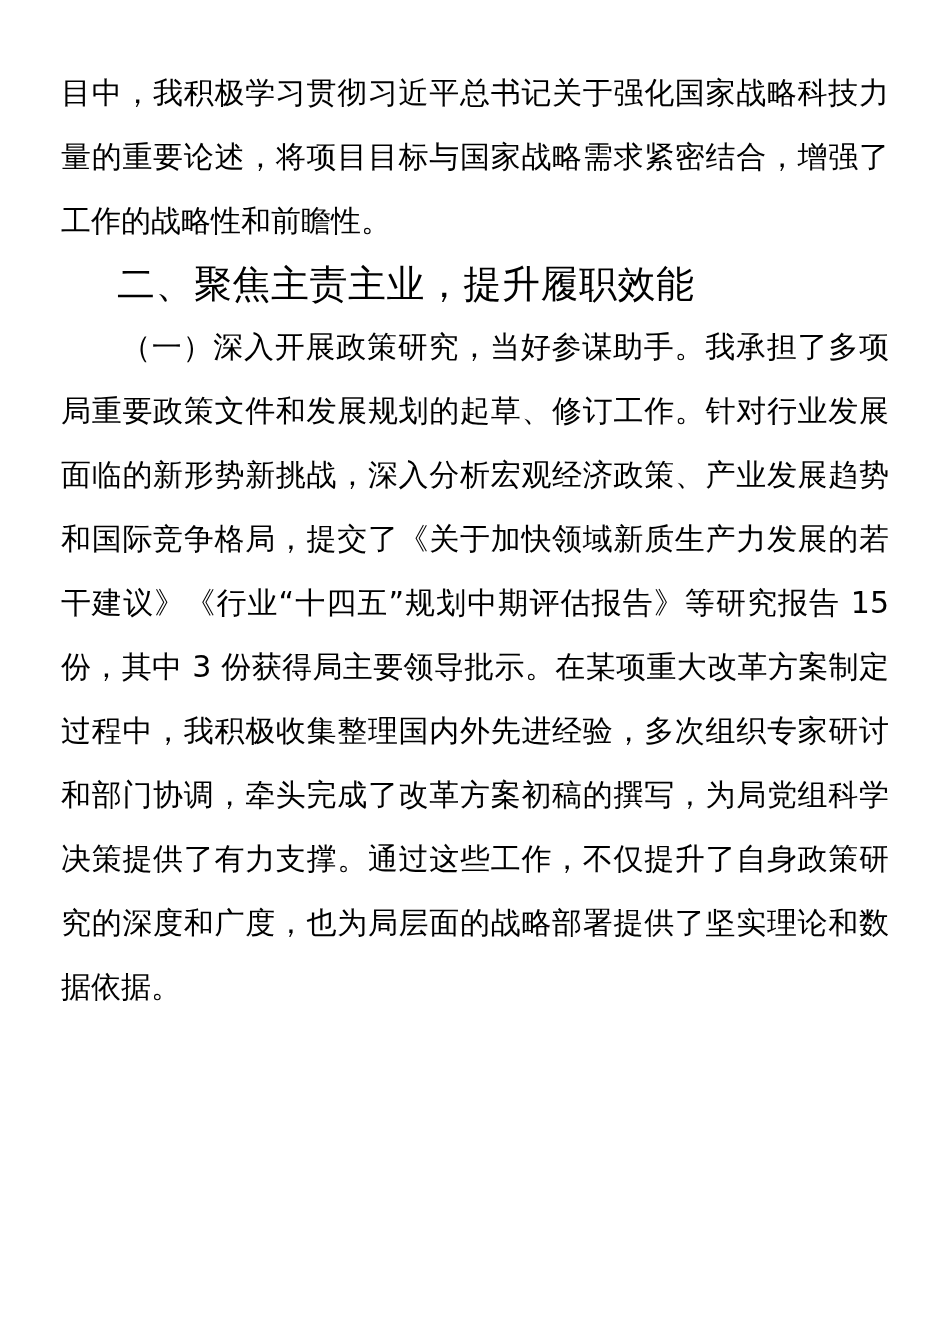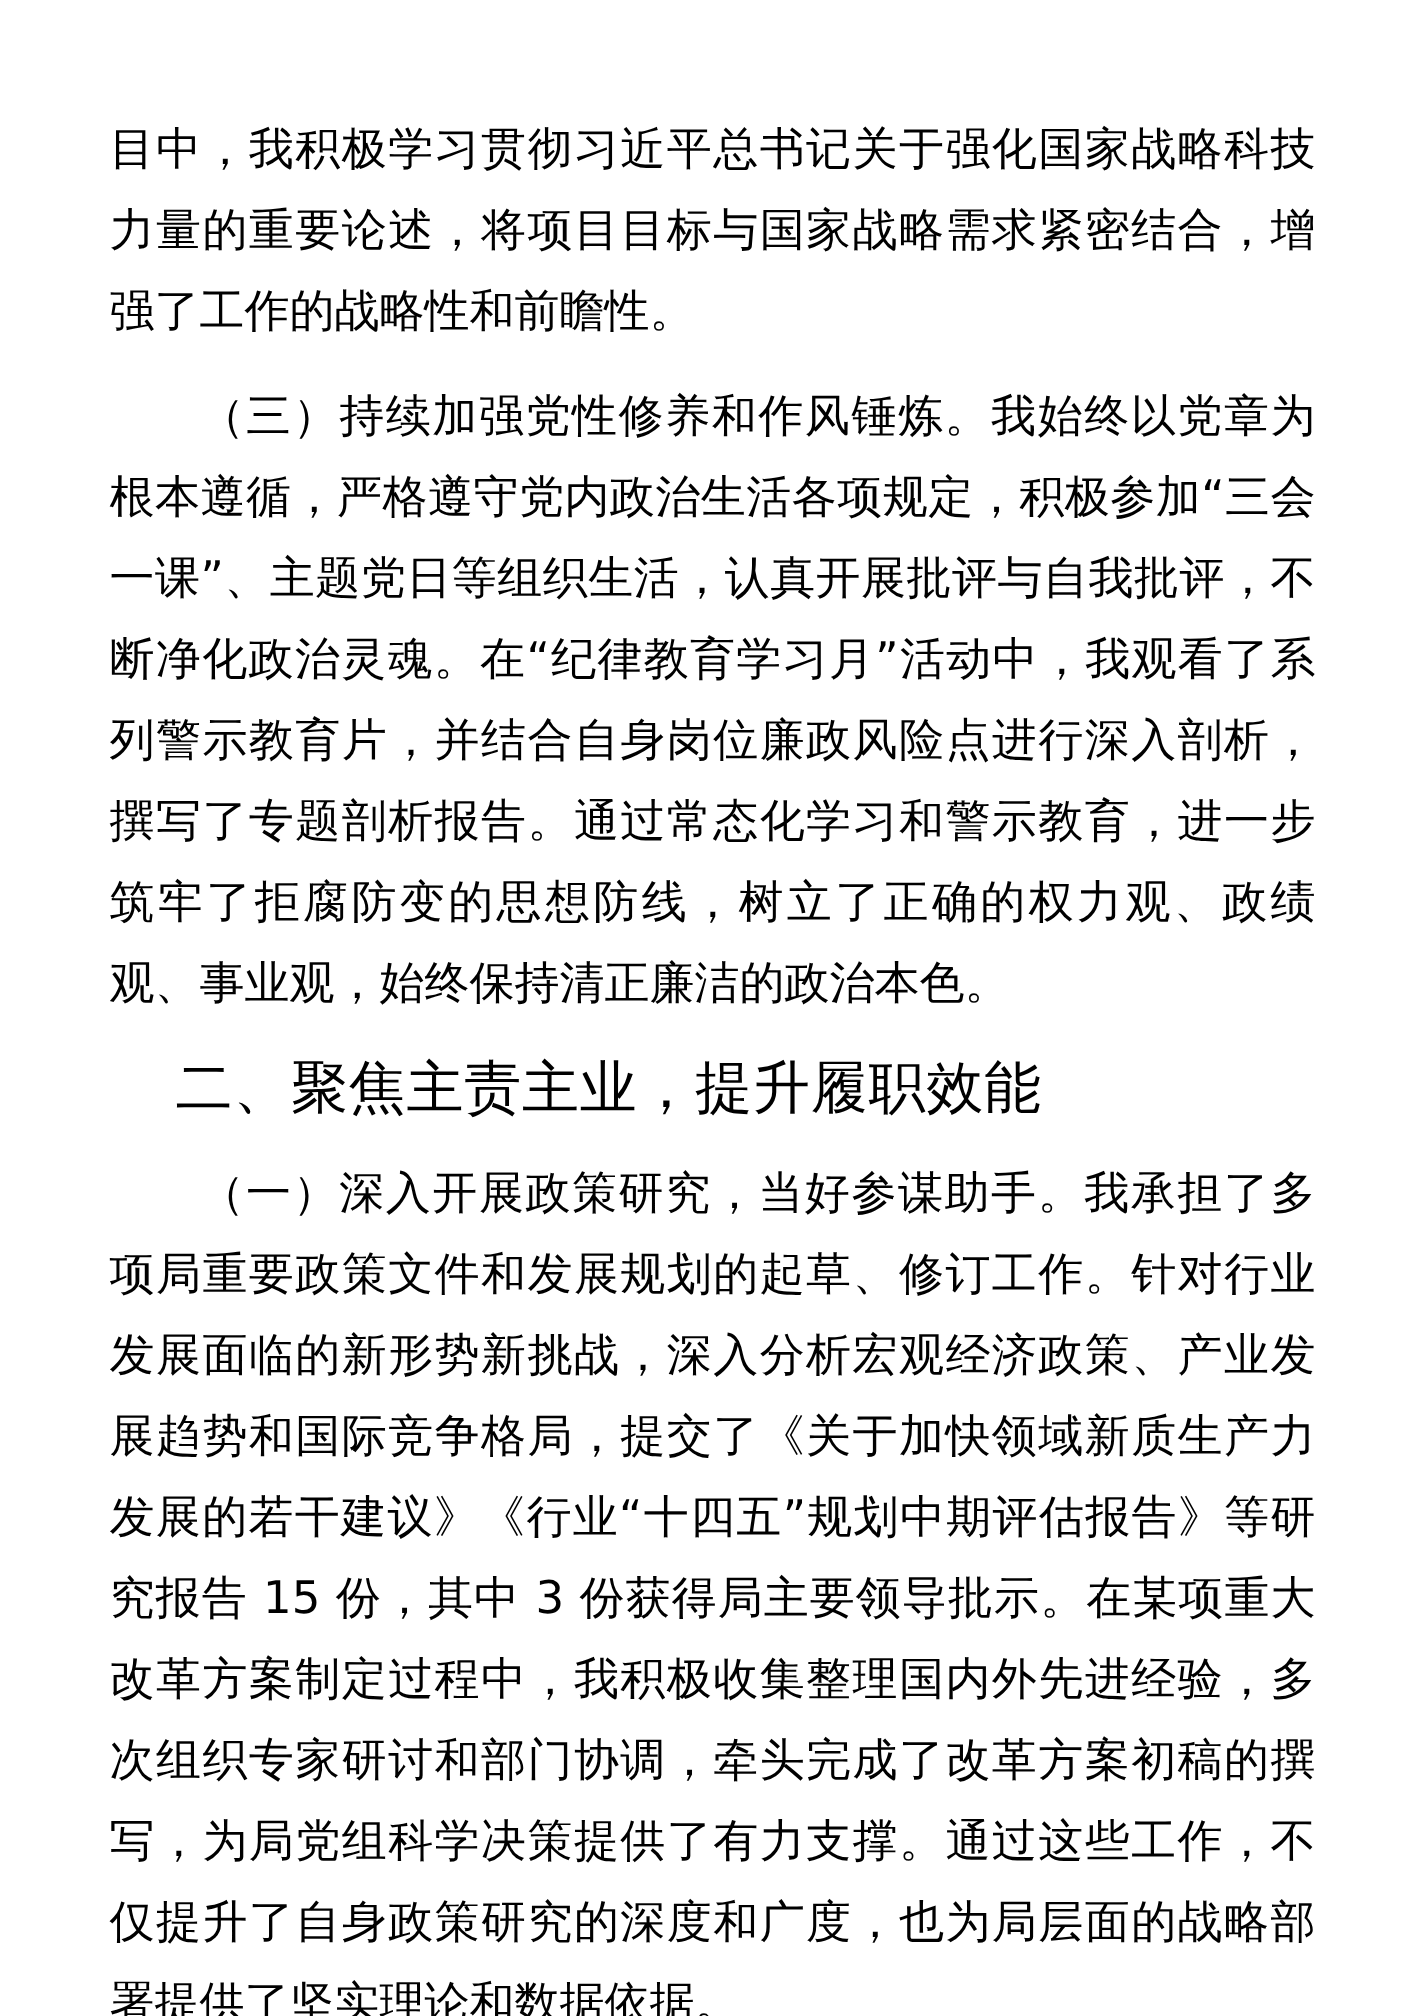--- a/index.html
+++ b/index.html
@@ -22,24 +22,24 @@
     background: #ffffff;
     box-sizing: border-box;
     padding: 57px 57px 0 57px;
   }
   .doc-body {
     width: 836px;
     margin: 0;
     padding: 0;
   }
   p.para {
-    margin: 16px;
+    margin: 4px;
     padding: 0;
     font-size: 30px;
-    line-height: 54px;
+    line-height: 64px;
     text-align: justify;
     text-justify: inter-ideograph;
     text-indent: 60px;
     letter-spacing: 0;
     font-weight: 400;
     word-break: break-all;
   }
   p.para.no-indent {
     text-indent: 0;
   }
@@ -57,21 +57,20 @@
   }
 </style>
 </head>
 <body>
 
 <div class="page">
   <div class="doc-body">
 
     <p class="para no-indent">目中，我积极学习贯彻习近平总书记关于强化国家战略科技力量的重要论述，将项目目标与国家战略需求紧密结合，增强了工作的战略性和前瞻性。</p>
 
-    <p class="para">（三）持续加强党性修养和作风锤炼。我始终以党章为根本遵循，严格遵守党内政治生活各项规定，积极参加“三会一课”、主题党日等组织生活，认真开展批评与自我批评，不断净化政治灵魂。在“纪律教育学习月”活动中，我观看了系列警示教育片，并结合自身岗位廉政风险点进行深入剖析，撰写了专题剖析报告。通过常态化学习和警示教育，进一步筑牢了拒腐防变的思想防线，树立了正确的权力观、政绩观、事业观，始终保持清正廉洁的政治本色。</p>
 
     <p class="heading">二、聚焦主责主业，提升履职效能</p>
 
 
     <p class="para">（一）深入开展政策研究，当好参谋助手。我承担了多项局重要政策文件和发展规划的起草、修订工作。针对行业发展面临的新形势新挑战，深入分析宏观经济政策、产业发展趋势和国际竞争格局，提交了《关于加快领域新质生产力发展的若干建议》《行业“十四五”规划中期评估报告》等研究报告 15 份，其中 3 份获得局主要领导批示。在某项重大改革方案制定过程中，我积极收集整理国内外先进经验，多次组织专家研讨和部门协调，牵头完成了改革方案初稿的撰写，为局党组科学决策提供了有力支撑。通过这些工作，不仅提升了自身政策研究的深度和广度，也为局层面的战略部署提供了坚实理论和数据依据。</p>
 
   </div>
 </div>
 
 </body></html>

